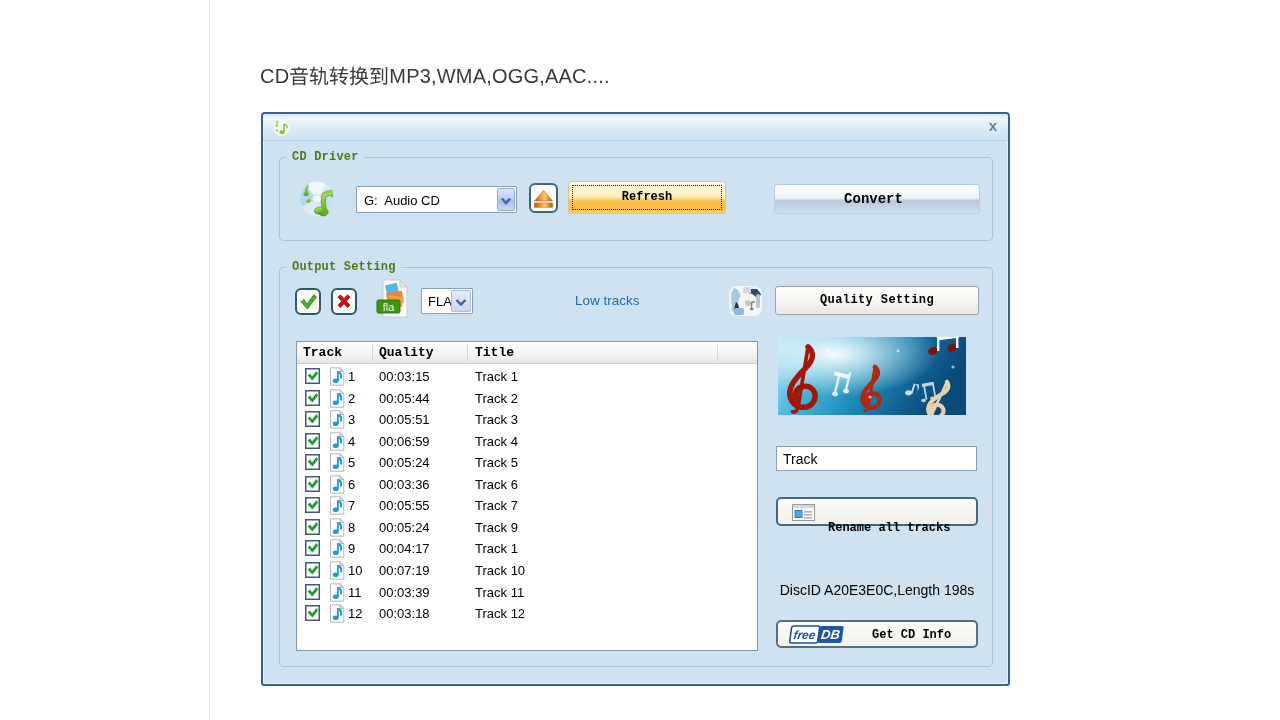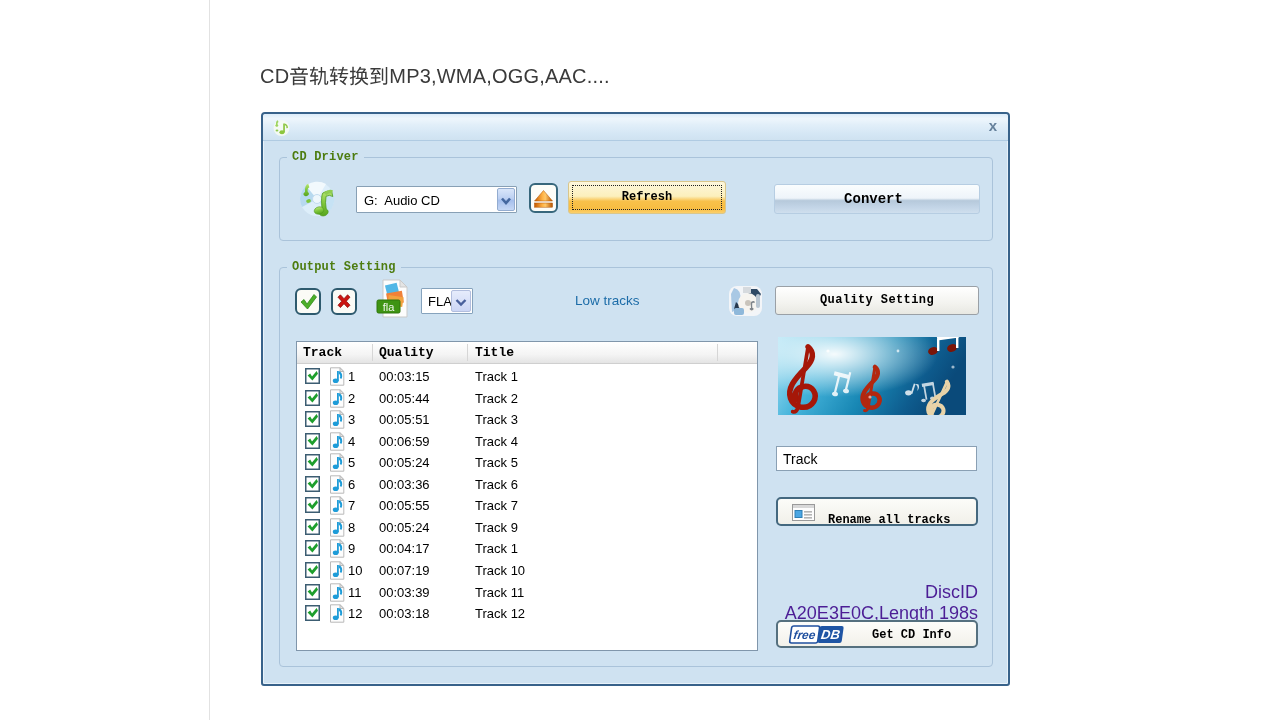--- a/index.html
+++ b/index.html
@@ -426,24 +426,24 @@
 
   <div class="btn" style="left:513px;top:383px;width:202px;height:29px;line-height:27px;background:linear-gradient(#fcfcf9,#f1f0e9);border:2px solid #44687f;border-radius:5px">
     <svg style="position:absolute;left:14px;top:5px" width="23" height="17" viewBox="0 0 23 17">
       <rect x="0.5" y="0.5" width="22" height="16" fill="#fdfdfd" stroke="#9a9a9a"></rect>
       <rect x="1" y="1" width="21" height="3" fill="#d8d8d8"></rect>
       <rect x="3" y="6.5" width="7" height="7" fill="#4ba6e3" stroke="#2f7fb5"></rect>
       <rect x="12" y="7" width="8" height="1.6" fill="#b5b5b5"></rect>
       <rect x="12" y="10" width="8" height="1.6" fill="#b5b5b5"></rect>
       <rect x="12" y="13" width="8" height="1.6" fill="#b5b5b5"></rect>
     </svg>
-    <span style="position:absolute;left:50px;top:8px">Rename all tracks</span>
-  </div>
-
-  <div style="position:absolute;left:513px;top:468px;width:202px;text-align:right;font-size:18px;color:#4c1d95">DiscID A20E3E0C,Length 198s</div>
+    <span style="position:absolute;left:50px;top:16px">Rename all tracks</span>
+  </div>
+
+  <div style="position:absolute;left:513px;top:468px;width:202px;text-align:center;font-size:14px;color:#000000">DiscID A20E3E0C,Length 198s</div>
 
   <div class="btn" style="left:513px;top:506px;width:202px;height:28px;line-height:26px;background:linear-gradient(#fdfdfa,#f2f1ea);border:2px solid #55707f;border-radius:5px">
     <svg style="position:absolute;left:8px;top:3px" width="62" height="20" viewBox="0 0 62 20">
       <g transform="skewX(-8)">
         <rect x="6" y="1" width="28" height="17" rx="2" fill="#ffffff" stroke="#1f4f9f" stroke-width="1.6"></rect>
         <rect x="34" y="1" width="24" height="17" rx="2" fill="#1f55a4"></rect>
         <text x="20" y="14.5" text-anchor="middle" font-family="Liberation Sans" font-size="12" font-weight="bold" font-style="italic" fill="#1f4f9f">free</text>
         <text x="46" y="14.5" text-anchor="middle" font-family="Liberation Sans" font-size="13" font-weight="bold" font-style="italic" fill="#ffffff">DB</text>
       </g>
     </svg>

